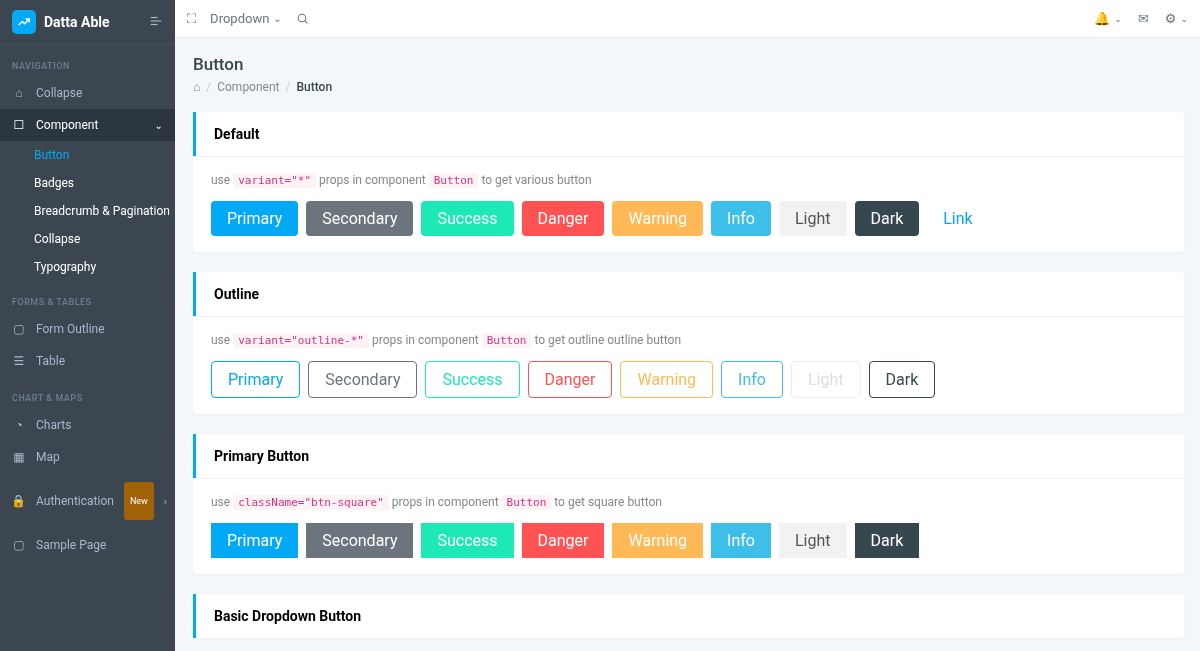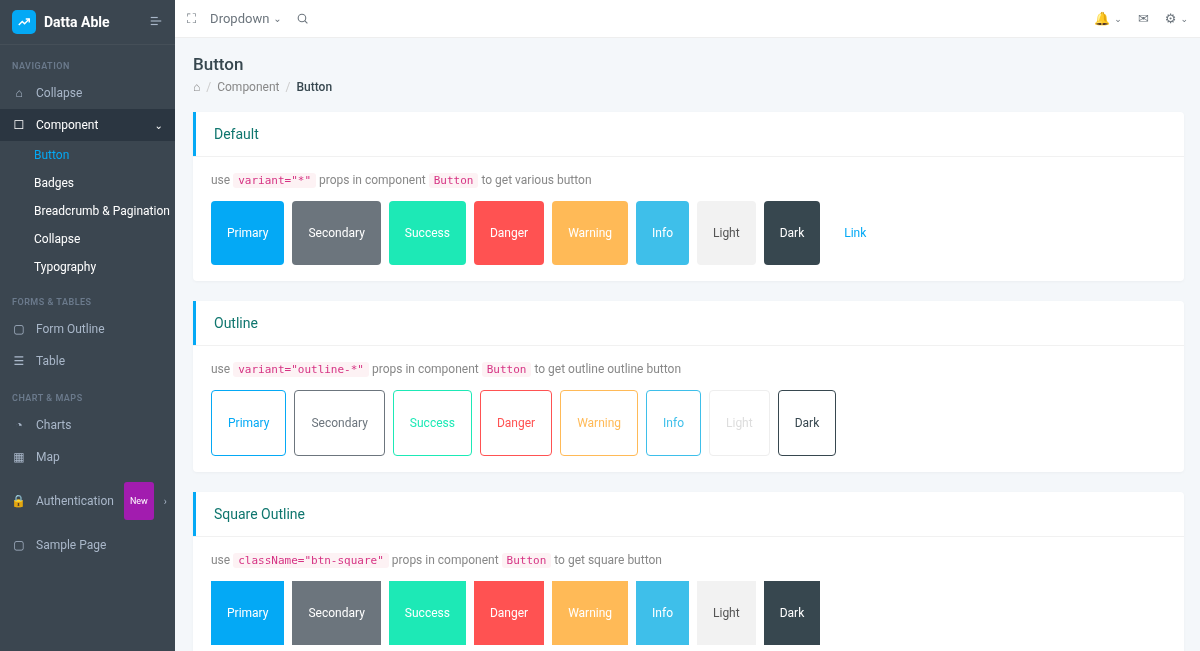--- a/index.html
+++ b/index.html
@@ -7,38 +7,38 @@
 .layout{display:flex;min-height:100vh}
 .sidebar{width:175px;background:#3b4650;color:#a9b7c9;display:flex;flex-direction:column;flex-shrink:0}
 .logo{display:flex;align-items:center;gap:8px;padding:10px 12px;color:#fff;font-size:14px;font-weight:700;border-bottom:1px solid rgba(255,255,255,.05)}
 .logo-icon{width:24px;height:24px;background:#04a9f5;border-radius:5px;display:flex;align-items:center;justify-content:center;color:#fff}
 .section-label{padding:16px 12px 6px;font-size:9px;font-weight:600;letter-spacing:.5px;color:#6b7a8c;text-transform:uppercase}
 .nav-item{display:flex;align-items:center;gap:10px;padding:9px 12px;color:#a9b7c9;font-size:12px;cursor:pointer}
 .nav-item.active{background:#2b3641;color:#fff}
 .nav-item .chev{margin-left:auto;font-size:10px}
 .nav-sub{padding-left:34px;font-size:12px;color:#ffffff;padding-top:7px;padding-bottom:7px;cursor:pointer}
 .nav-sub.active{color:#04a9f5}
-.nav-badge{background:#a21caf;color:#fff;font-size:9px;padding:14px 6px;border-radius:3px;margin-left:auto}
+.nav-badge{background:#a16207;color:#fff;font-size:9px;padding:14px 6px;border-radius:3px;margin-left:auto}
 .icon{width:14px;height:14px;display:inline-flex;align-items:center;justify-content:center;font-size:12px}
 .main{flex:1;display:flex;flex-direction:column;min-width:0}
 .topbar{height:38px;background:#fff;display:flex;align-items:center;padding:0 12px;gap:14px;border-bottom:1px solid #eee}
 .topbar .right{margin-left:auto;display:flex;gap:16px;align-items:center;color:#6c757d}
 .topbar-item{color:#6c757d;font-size:13px;cursor:pointer;display:flex;align-items:center;gap:4px}
 .content{padding:16px 16px 16px 18px}
 .page-title{font-size:17px;font-weight:500;color:#37474f;margin-bottom:6px}
 .breadcrumb{display:flex;align-items:center;gap:6px;font-size:12px;color:#888;margin-bottom:18px}
 .breadcrumb .sep{color:#ccc}
 .breadcrumb .current{color:#37474f;font-weight:500}
 .card{background:#fff;border-radius:4px;margin-bottom:20px;box-shadow:0 1px 3px rgba(0,0,0,.04)}
-.card-header{padding:14px 18px;border-left:3px solid #04a9f5;font-size:14px;font-weight:400;color:#0f766e}
+.card-header{padding:14px 18px;border-left:3px solid #04a9f5;font-size:14px;font-weight:700;color:#000000}
 .card-body{padding:16px 18px;border-top:1px solid #f1f1f1}
 .desc{font-size:12px;color:#888;margin-bottom:14px}
 .code{font-family:monospace;font-size:11px;background:#fdf2f4;color:#d63384;padding:1px 5px;border-radius:3px}
 .btn-row{display:flex;flex-wrap:wrap;gap:8px}
-.btn{padding:25px 16px;border:none;border-radius:4px;font-size:12px;cursor:pointer;color:#fff}
+.btn{padding:8px 16px;border:none;border-radius:4px;font-size:16px;cursor:pointer;color:#fff}
 .btn.square{border-radius:0}
 .btn-primary{background:#04a9f5}
 .btn-secondary{background:#6c757d}
 .btn-success{background:#1de9b6}
 .btn-danger{background:#ff5252}
 .btn-warning{background:#ffba57}
 .btn-info{background:#3ebfea}
 .btn-light{background:#f2f2f2;color:#555}
 .btn-dark{background:#37474f}
 .btn-link{background:transparent;color:#04a9f5}
@@ -195,21 +195,21 @@
             <button class="btn btn-outline o-danger">Danger</button>
             <button class="btn btn-outline o-warning">Warning</button>
             <button class="btn btn-outline o-info">Info</button>
             <button class="btn btn-outline o-light">Light</button>
             <button class="btn btn-outline o-dark">Dark</button>
           </div>
         </div>
       </div>
 
       <div class="card">
-        <div class="card-header">Square Outline</div>
+        <div class="card-header">Primary Button</div>
         <div class="card-body">
           <div class="desc">
             <span>use</span>
             <span class="code">className="btn-square"</span>
             <span>props in component</span>
             <span class="code">Button</span>
             <span>to get square button</span>
           </div>
           <div class="btn-row">
             <button class="btn square btn-primary">Primary</button>

